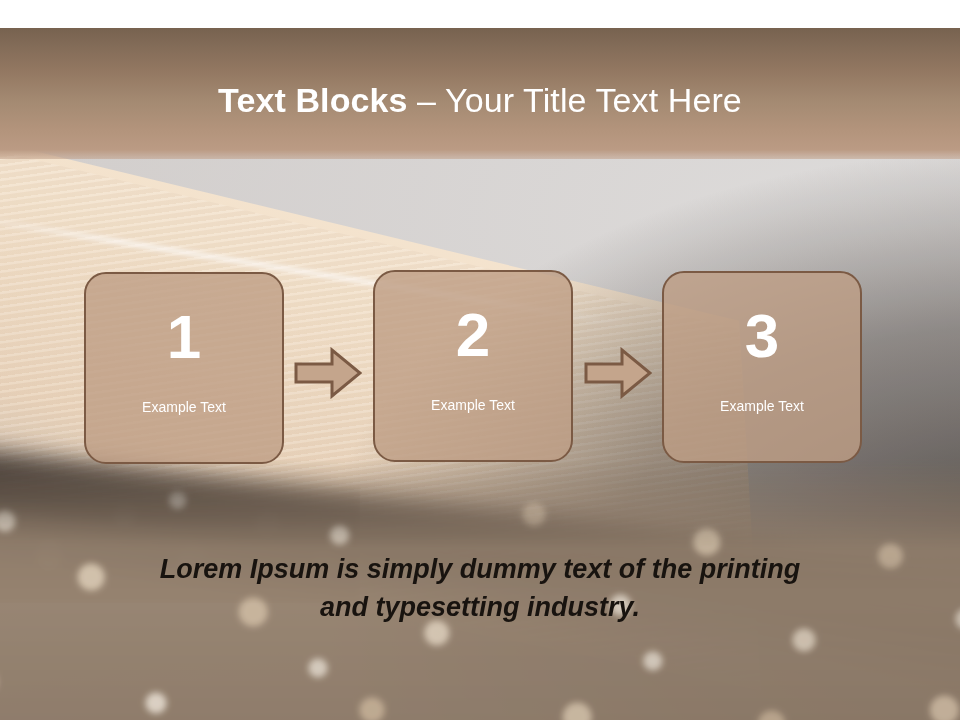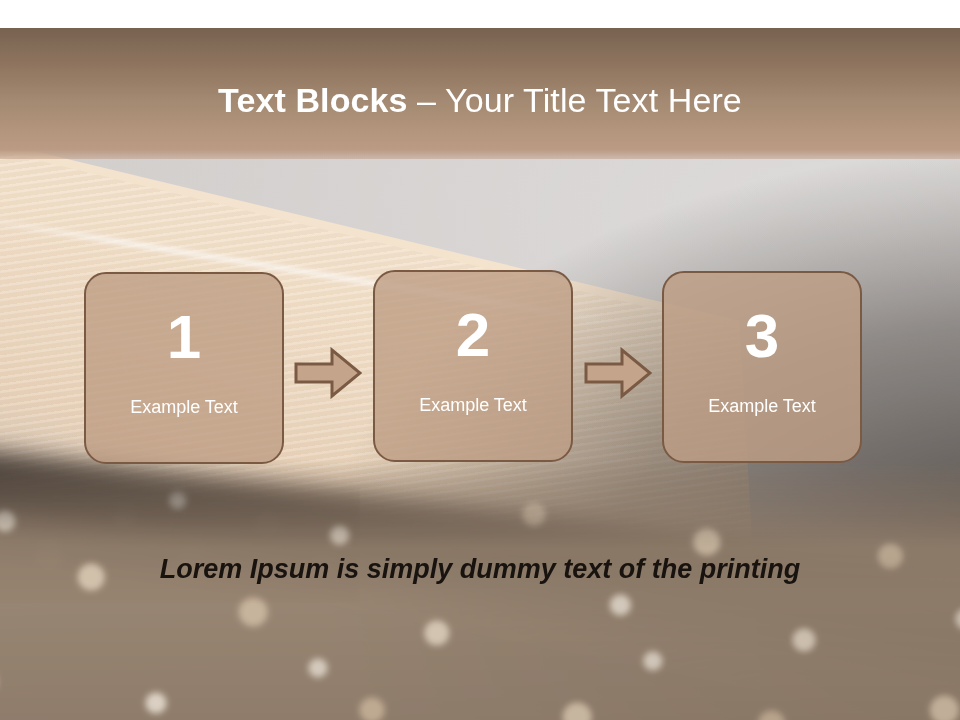--- a/index.html
+++ b/index.html
@@ -185,21 +185,21 @@
     font-size: 62px;
     font-weight: bold;
     line-height: 62px;
   }
   .box-label {
     position: absolute;
     left: 0; right: 0;
     top: 122px;
     text-align: center;
     color: #ffffff;
-    font-size: 18px;
+    font-size: 14px;
     line-height: 22px;
   }
 
   
   .arrow {
     position: absolute;
     width: 68px;
     height: 52px;
     top: 319px;
   }
@@ -267,15 +267,16 @@
     </svg>
   </div>
 
   <div class="box" id="box-3">
     <div class="box-number">3</div>
     <div class="box-label">Example Text</div>
   </div>
 
   <div class="caption">
     <div>Lorem Ipsum is simply dummy text of the printing</div>
+    <div>and typesetting industry.</div>
   </div>
 
 </div>
 
 </body></html>

